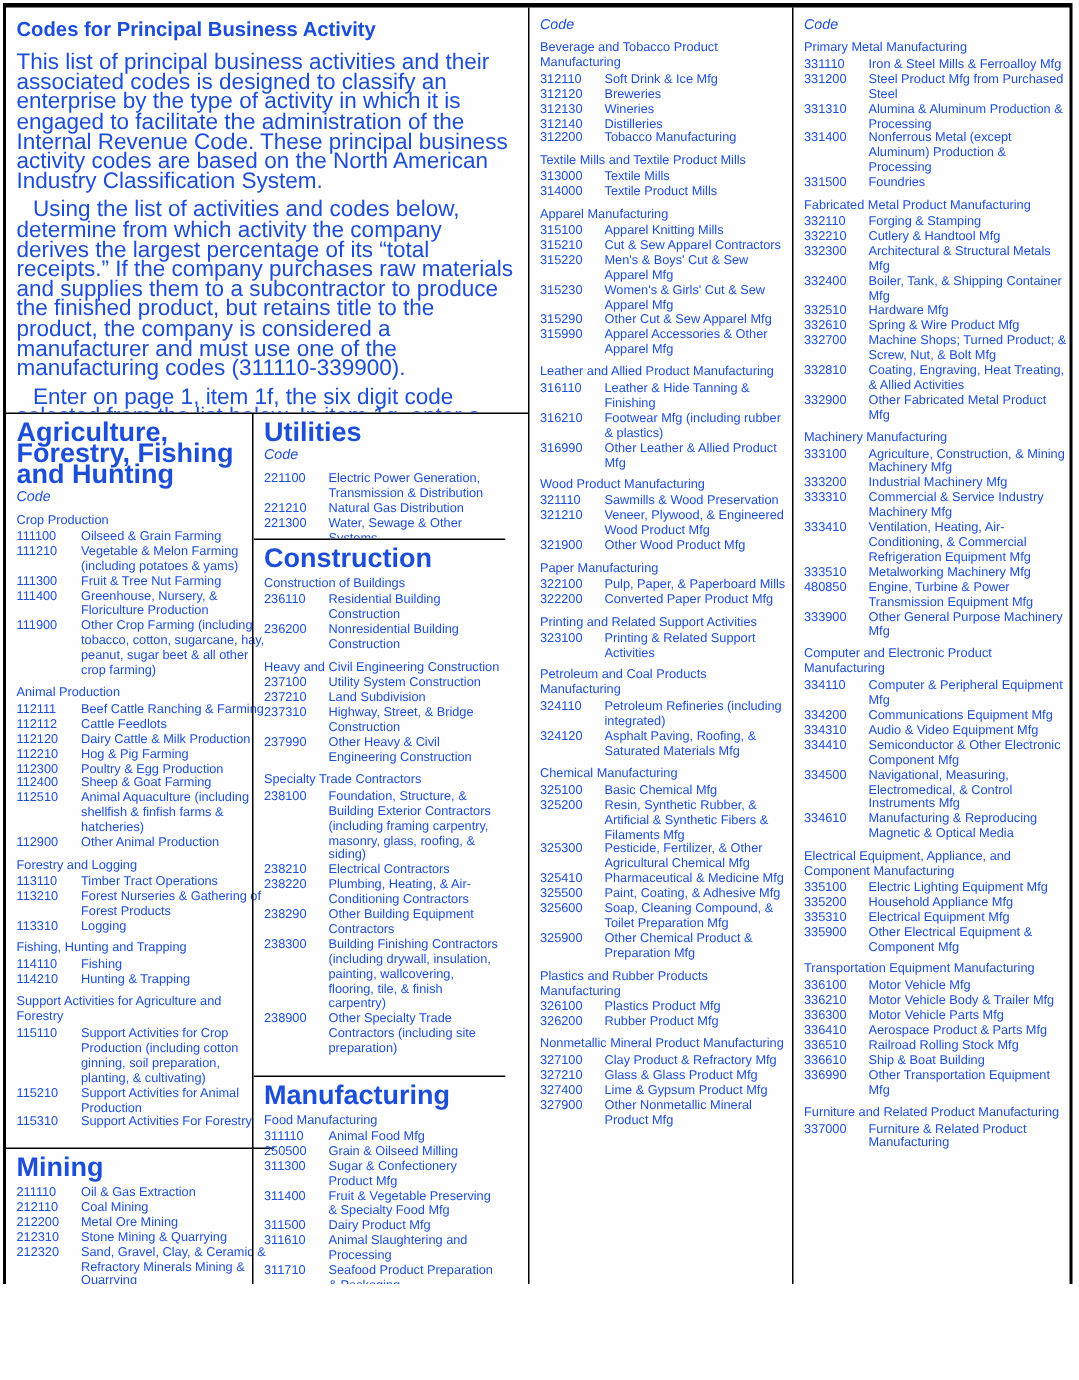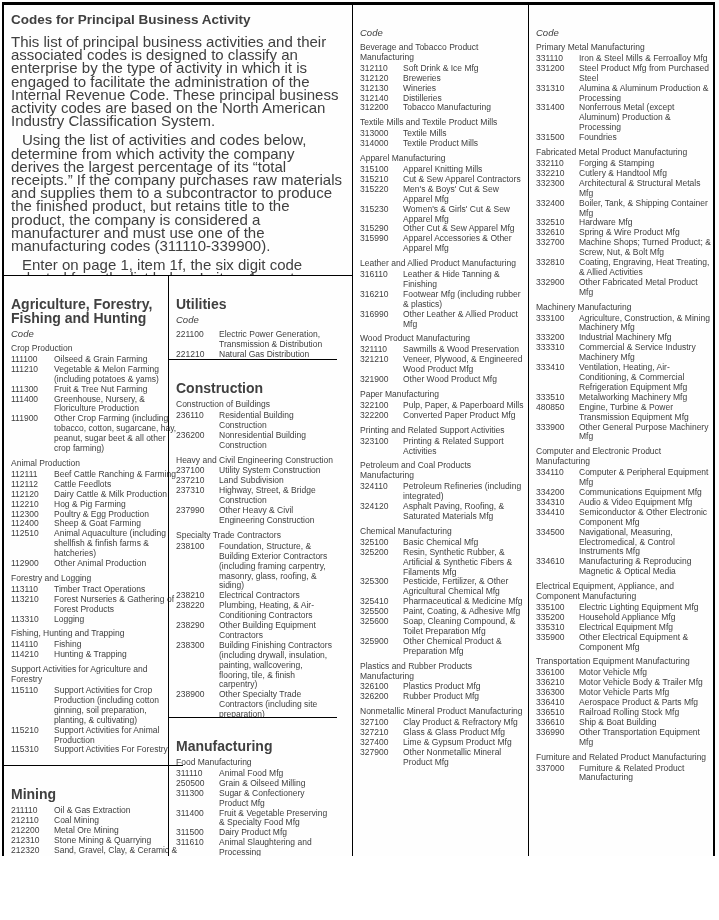--- a/index.html
+++ b/index.html
@@ -1,37 +1,37 @@
 <!DOCTYPE html>
 <html><head>
 <meta charset="utf-8">
 <style>
   html,body{margin:0;padding:0;background:#fff;}
   #page{position:relative;width:719px;height:856px;background:#fefefe;
-        font-family:"Liberation Sans",sans-serif;color:#404040;overflow:hidden;}
+        font-family:"Liberation Sans",sans-serif;color:#1d4ed8;overflow:hidden;}
   #frame{position:absolute;left:2px;top:2px;width:713px;height:906px;
          box-sizing:border-box;border:2px solid #000;border-top-width:3px;pointer-events:none;}
   
   #intro{position:absolute;left:4px;top:5px;width:348px;height:271px;
          box-sizing:border-box;border-bottom:1px solid #000;padding:7px 6px 0 7px;overflow:hidden;}
   #intro h1{font-size:13.5px;margin:0 0 8px 0;font-weight:bold;}
   #intro p{font-size:15px;line-height:13.2px;margin:0 0 6px 0;}
   #intro p.indent{text-indent:11px;}
   
   .list-col{position:absolute;box-sizing:border-box;overflow:hidden;}
   #col1{left:4px;top:276px;width:179px;height:631px;}
   #col2{left:168px;top:276px;width:169px;height:631px;border-left:1px solid #000;}
   #col3{left:352px;top:5px;width:176px;height:902px;border-left:1px solid #000;}
   #col4{left:528px;top:5px;width:186px;height:902px;border-left:1px solid #000;}
-  .group{box-sizing:border-box;overflow:hidden;padding:19px 3px 4px 7px;}
+  .group{box-sizing:border-box;overflow:hidden;padding:3px 3px 4px 7px;}
   .group + .group{border-top:1px solid #000;}
   [data-name="group-agriculture"]{height:489px;}
   [data-name="group-utilities"]{height:83px;}
   [data-name="group-construction"]{height:358px;}
-  .group-title{font-size:14px;line-height:14px;font-weight:bold;margin:2px 0 2px 0;}
+  .group-title{font-size:18px;line-height:14px;font-weight:bold;margin:2px 0 2px 0;}
   .code-label{font-style:italic;font-size:9.5px;margin:3px 0 3px 0;}
   .subsection{margin-top:5px;}
   .sub-title{font-size:8.5px;line-height:9.9px;font-weight:normal;margin:0 0 1px 0;}
   .item{display:flex;align-items:flex-start;font-size:8.5px;line-height:9.9px;}
   .item .code{flex:0 0 36px;}
   .item .desc{flex:1;padding-left:7px;}
 </style>
 </head>
 <body>
 

